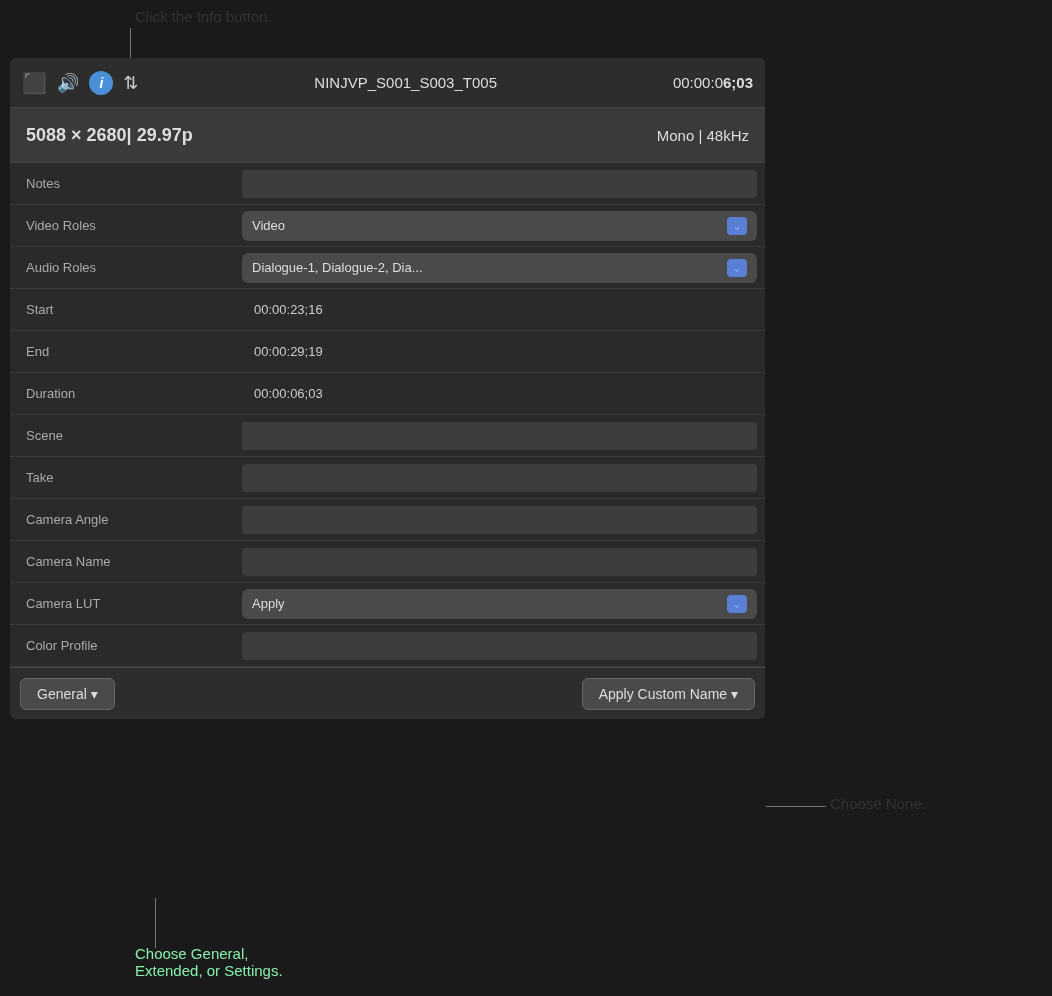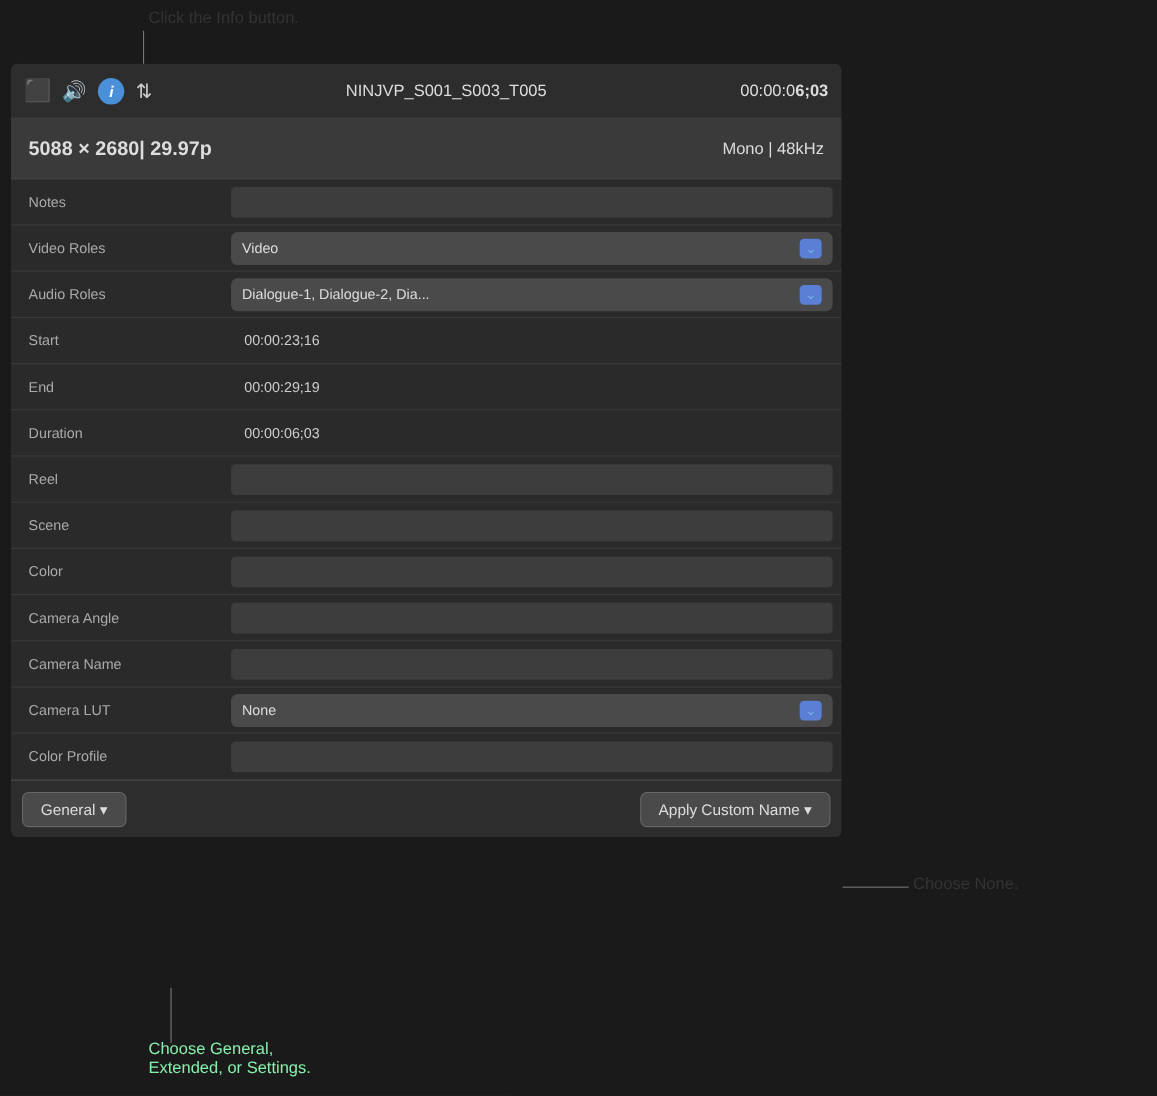--- a/index.html
+++ b/index.html
@@ -96,20 +96,21 @@
     
     .props-table {
       width: 100%;
     }
 
     .prop-row {
       display: flex;
       align-items: center;
       border-bottom: 1px solid #3a3a3a;
       min-height: 42px;
+      gap: 32px;
     }
 
     .prop-label {
       width: 200px;
       min-width: 200px;
       padding: 8px 16px;
       color: #aaa;
       font-size: 13px;
     }
 
@@ -262,49 +263,45 @@
     <div class="prop-row">
       <div class="prop-label">End</div>
       <div class="prop-value">00:00:29;19</div>
     </div>
 
     <div class="prop-row">
       <div class="prop-label">Duration</div>
       <div class="prop-value">00:00:06;03</div>
     </div>
 
-    <div class="prop-row">
-      <div class="prop-label">Reel</div>
-      <div class="prop-value editable" style="flex:1;"></div>
-    </div>
 
     <div class="prop-row">
       <div class="prop-label">Scene</div>
       <div class="prop-value editable" style="flex:1;"></div>
     </div>
 
     <div class="prop-row">
-      <div class="prop-label">Color</div>
+      <div class="prop-label">Take</div>
       <div class="prop-value editable" style="flex:1;"></div>
     </div>
 
     <div class="prop-row">
       <div class="prop-label">Camera Angle</div>
       <div class="prop-value editable" style="flex:1;"></div>
     </div>
 
     <div class="prop-row">
       <div class="prop-label">Camera Name</div>
       <div class="prop-value editable" style="flex:1;"></div>
     </div>
 
     <div class="prop-row">
       <div class="prop-label">Camera LUT</div>
       <div class="prop-dropdown">
-        <span>None</span>
+        <span>Apply</span>
         <span class="dropdown-chevron">⌄</span>
       </div>
     </div>
 
     <div class="prop-row">
       <div class="prop-label">Color Profile</div>
       <div class="prop-value editable" style="flex:1;"></div>
     </div>
 
   </div>

